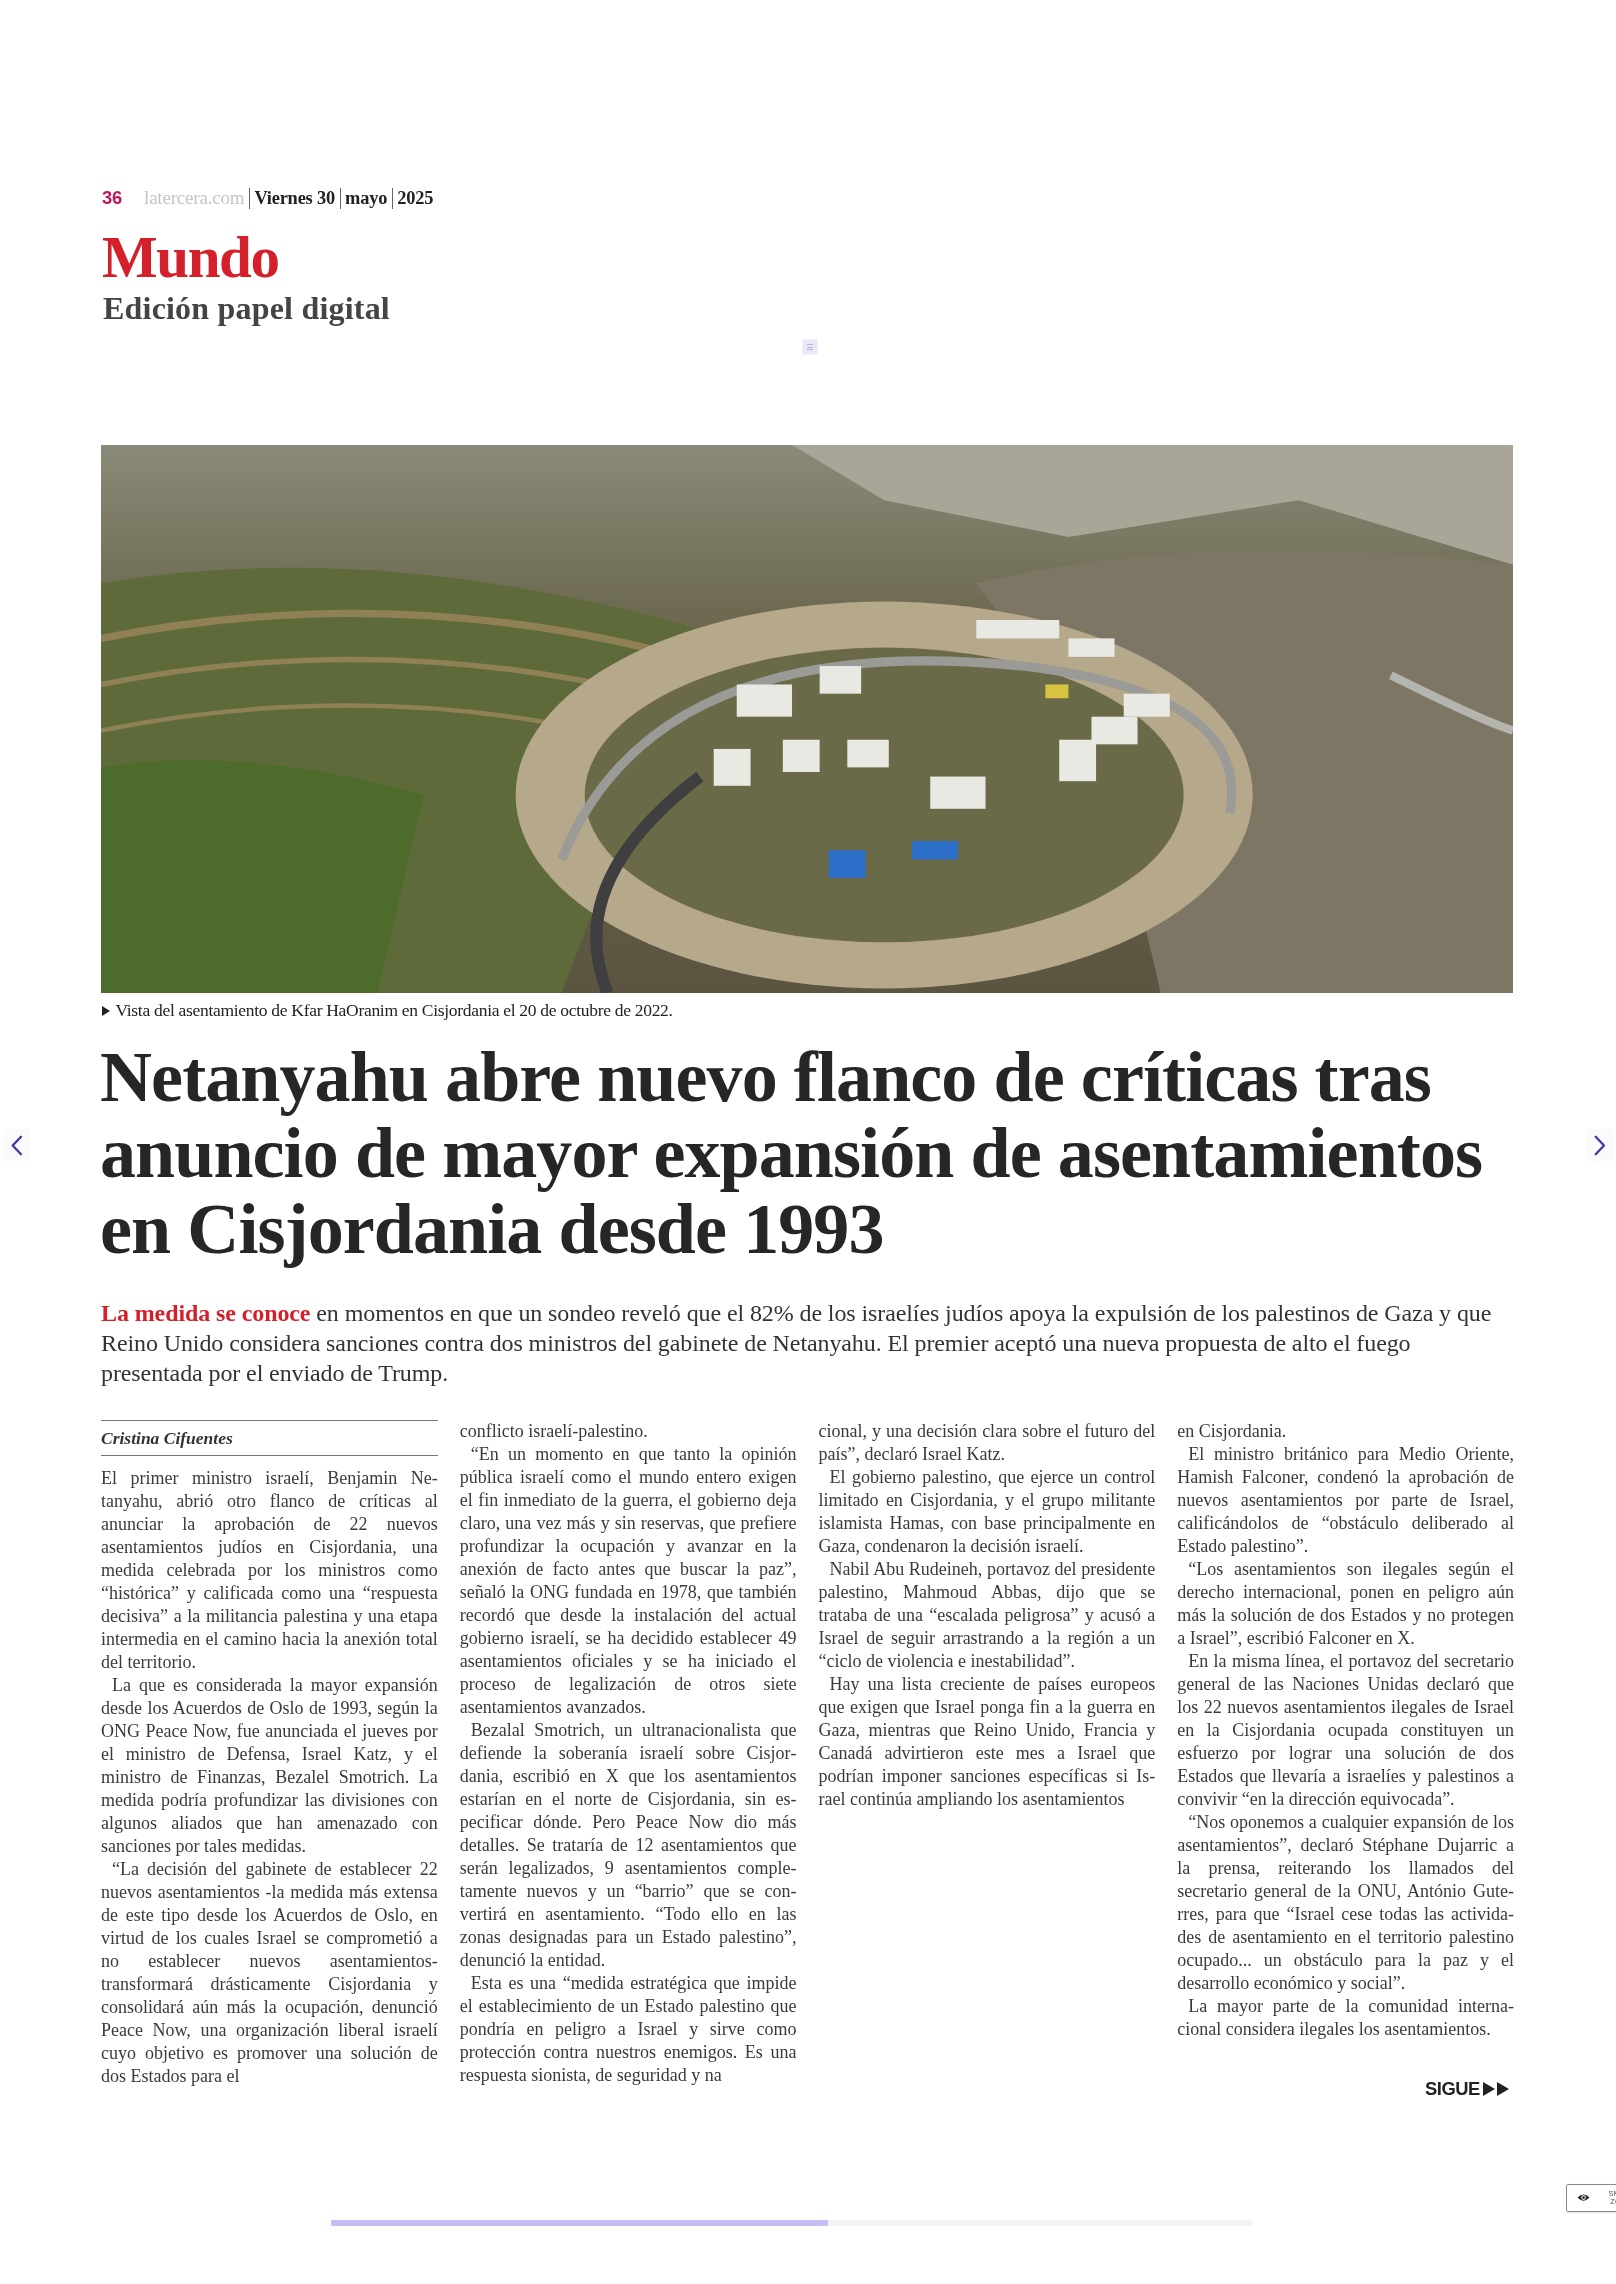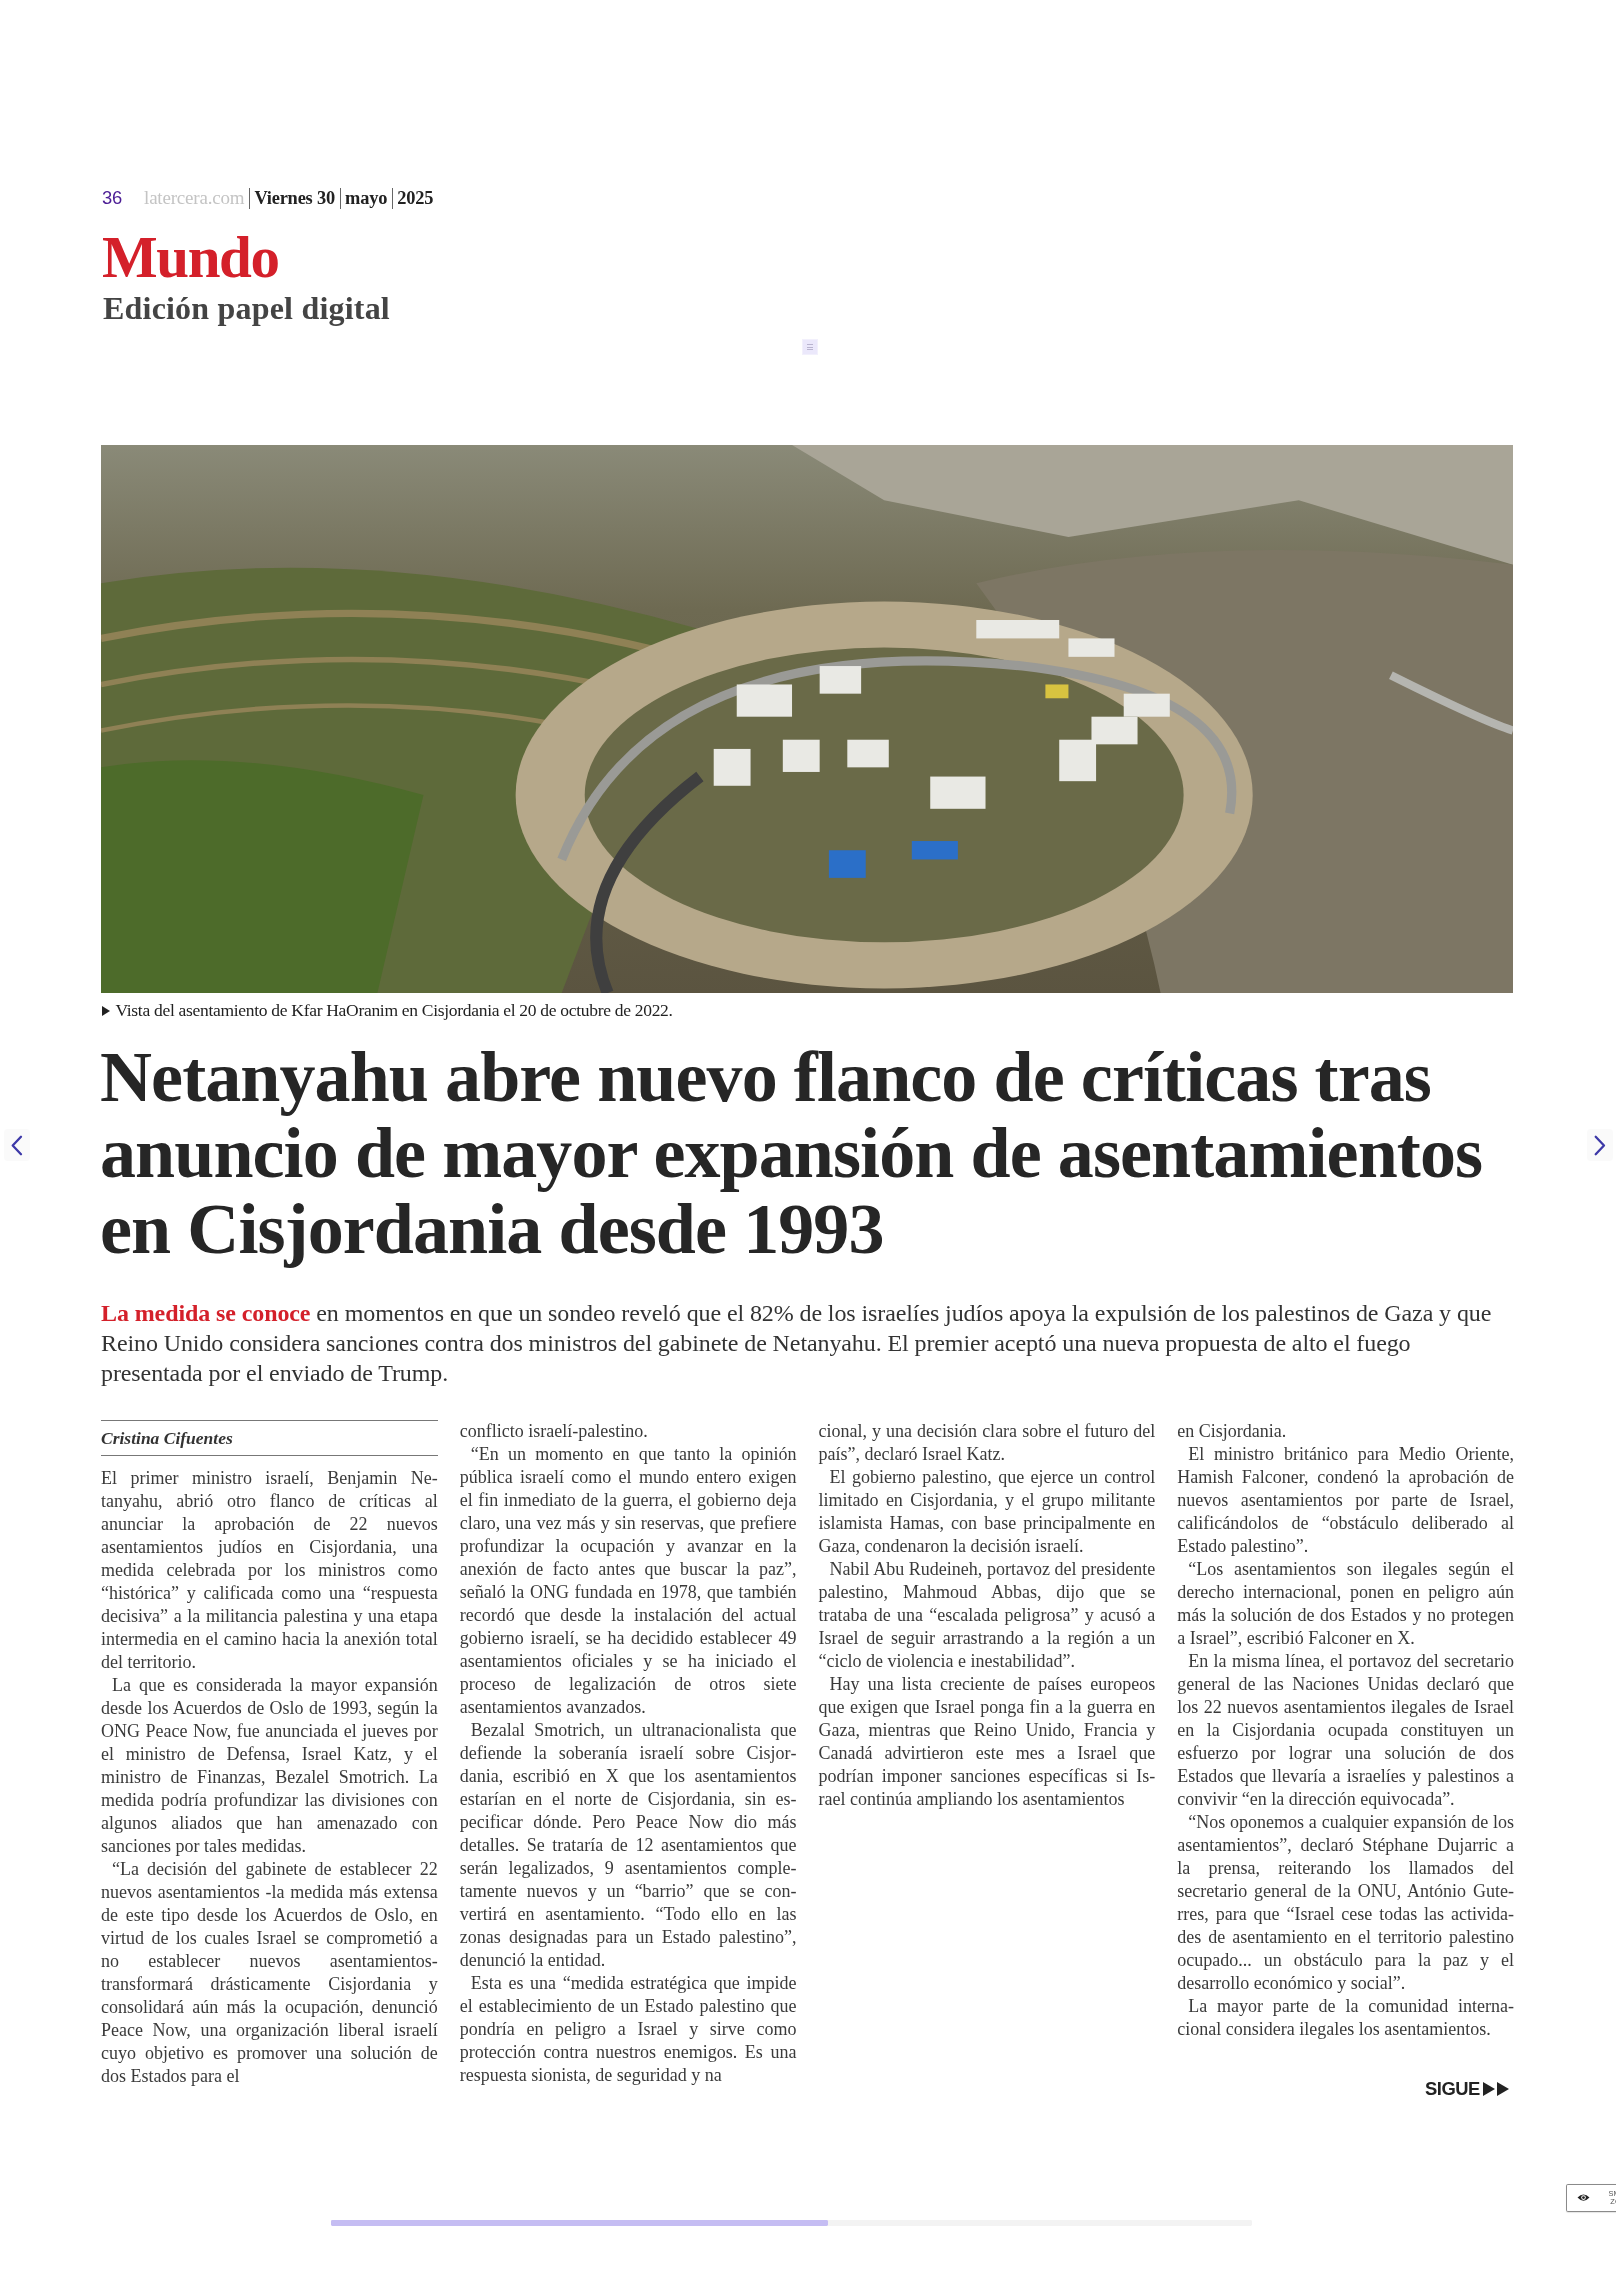--- a/index.html
+++ b/index.html
@@ -4,21 +4,21 @@
 <style>
   html, body { margin:0; padding:0; }
   body {
     width:1616px; height:2284px; background:#ffffff; position:relative; overflow:hidden;
     font-family:"Liberation Serif","DejaVu Serif",serif; color:#2b2b2b;
   }
   .page { position:absolute; left:0; top:0; width:1616px; height:2284px; }
 
   
   .folio { position:absolute; left:102px; top:184px; height:28px; display:flex; align-items:center; font-size:18.4px; letter-spacing:-0.2px; }
-  .folio .num { font-family:"Liberation Sans","DejaVu Sans",sans-serif; font-weight:normal; color:#4c1d95; margin-right:22px; }
+  .folio .num { font-family:"Liberation Sans","DejaVu Sans",sans-serif; font-weight:bold; color:#be185d; margin-right:22px; }
   .folio .site { color:#c4c4c4; font-size:19px; }
   .folio .sep { display:inline-block; width:0.9px; height:21px; background:#666; margin:0 4.6px; }
   .folio .b { font-weight:bold; color:#222; }
 
   .section { position:absolute; left:102px; top:228px; font-size:59px; font-weight:bold; color:#d4202a; letter-spacing:-1.4px; line-height:1; }
   .edition { position:absolute; left:103px; top:292px; font-size:32px; color:#444; line-height:1; letter-spacing:0.2px;font-weight:bold; }
 
   .tiny-icon { position:absolute; left:802px; top:339px; width:14px; height:14px; background:#ebe8fb; border:0.5px solid #f2f0fc; display:flex; flex-direction:column; justify-content:center; align-items:center; gap:1.4px; }
   .tiny-icon i { display:block; width:6.4px; height:0.9px; background:#b9b4cf; }
 

